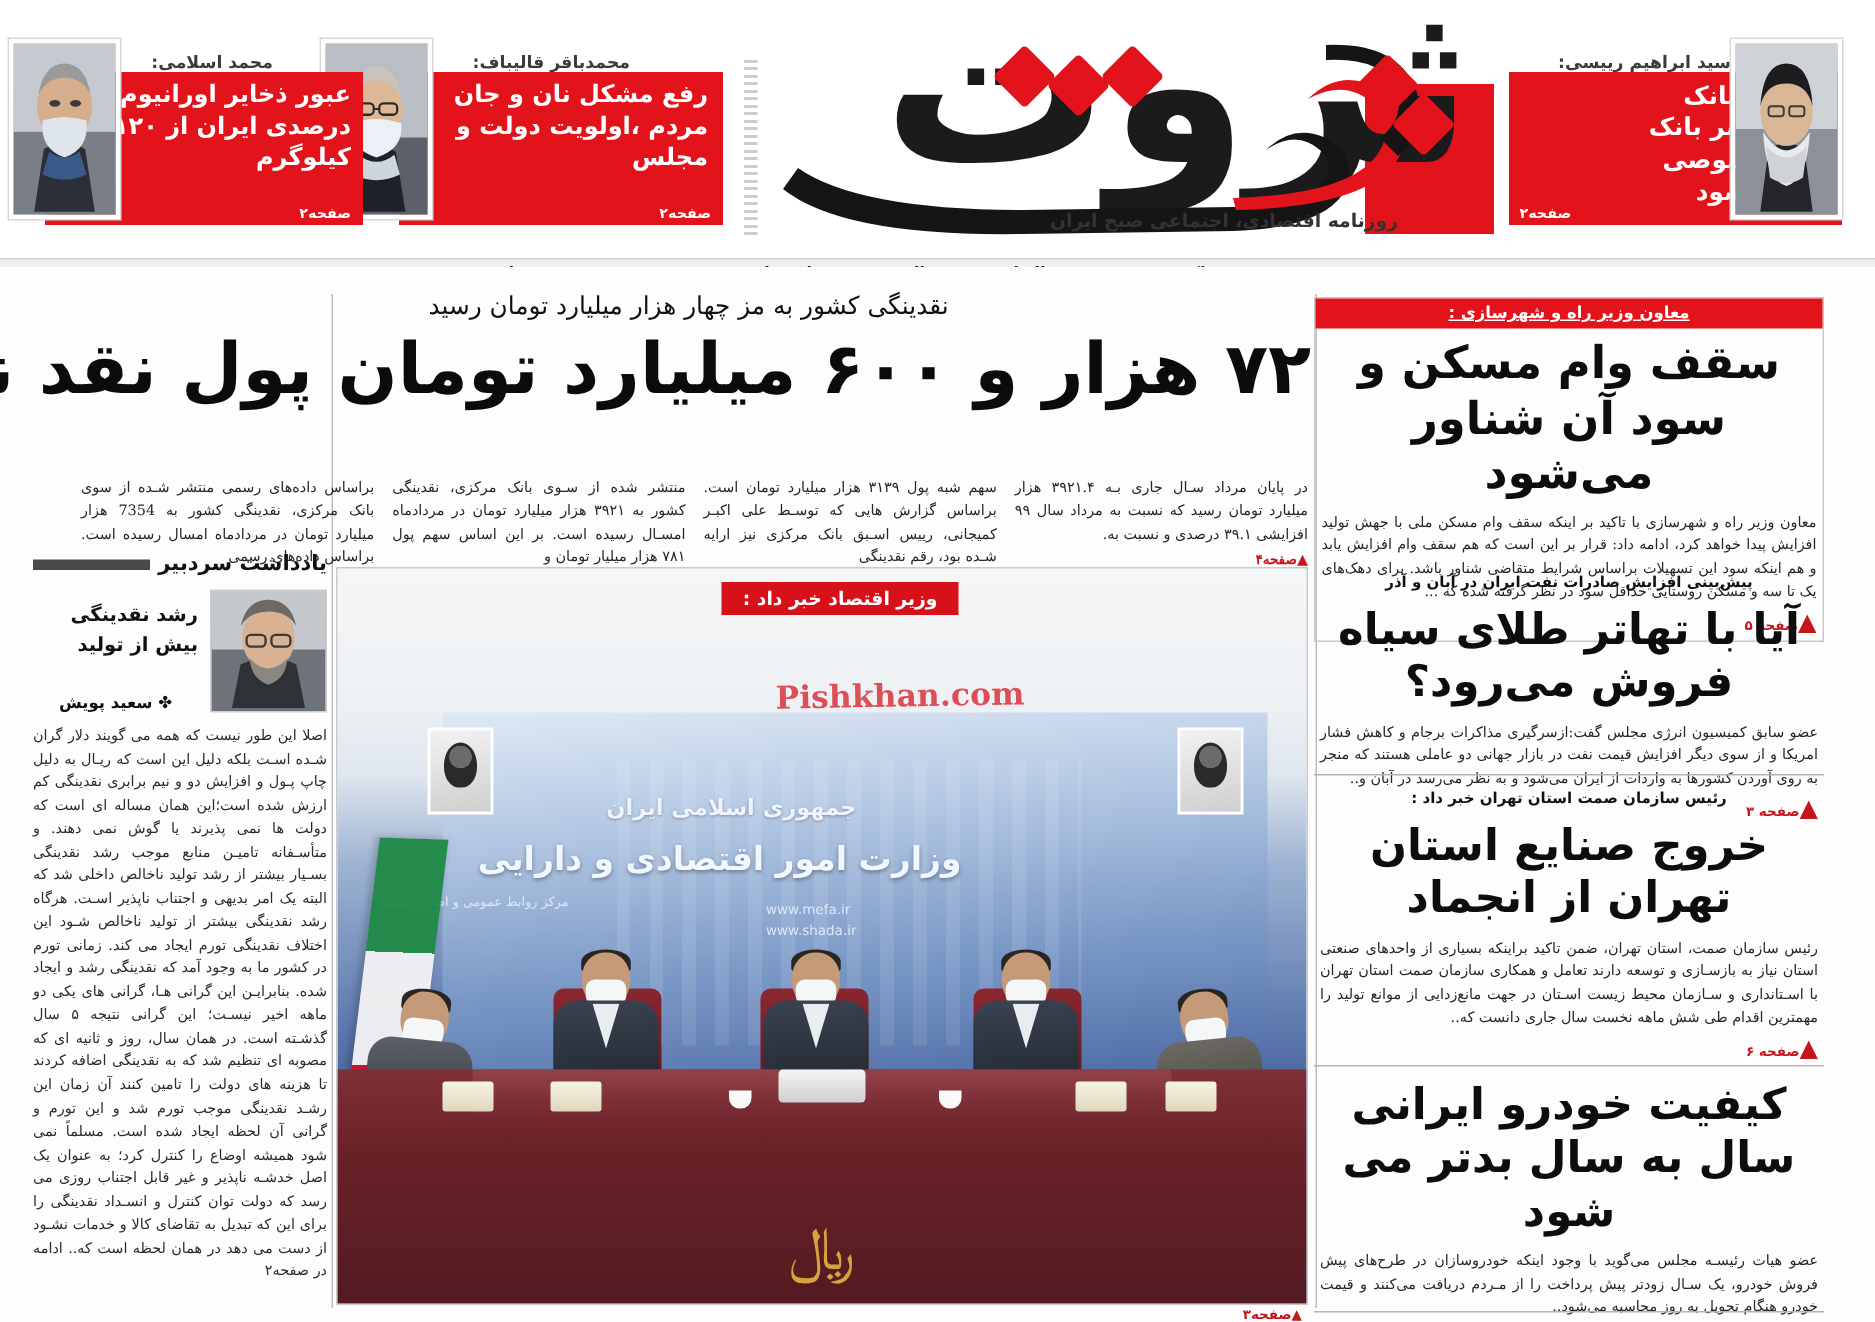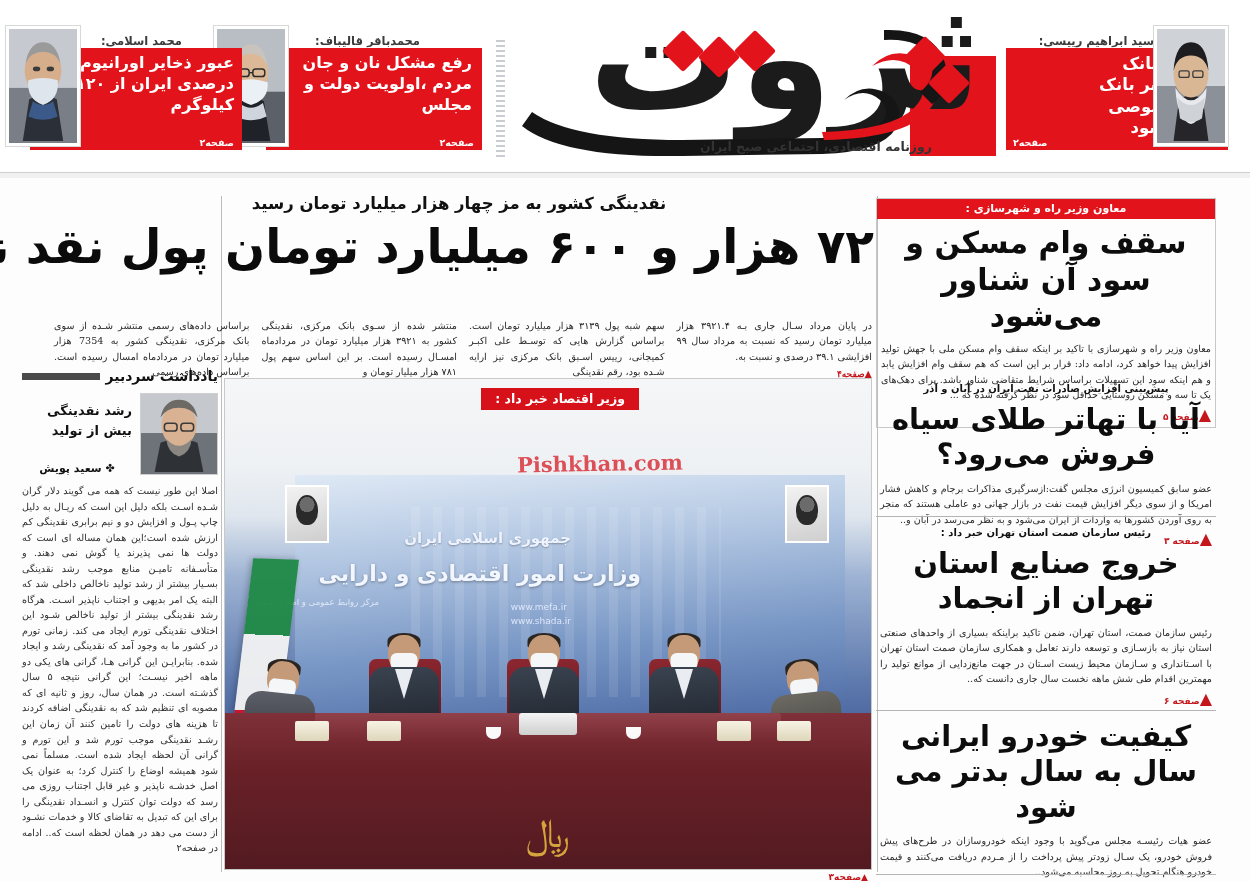--- a/index.html
+++ b/index.html
@@ -195,21 +195,21 @@
     color: #2b2b2b; text-align: justify;
     margin-top: 8px;
     font-family: "DejaVu Serif","Liberation Serif",serif;
   }
 
   
   .lead-kicker {
     position: absolute;
     top: 194px; right: 388px; width: 806px;
     text-align: center;
-    font-size: 16.5px; font-weight: bold; color: #111;
+    font-size: 16.5px; font-weight: normal; color: #111;
   }
   .lead-head {
     position: absolute;
     top: 218px; right: 376px; width: 820px;
     text-align: center;
     font-size: 47px; font-weight: bold; color: #0b0b0b;
     line-height: 1.22;
     letter-spacing: -1.5px;
     white-space: nowrap;
   }
@@ -395,20 +395,21 @@
     width: 342px;
     left: auto;
   }
   .art-kicker-red {
     background: #e3131b;
     color: #ffffff;
     font-size: 11px; font-weight: bold;
     text-align: center;
     padding: 3px 0 4px 0;
     letter-spacing: -0.2px;
+    text-decoration: underline;
   }
   .art-kicker-plain {
     color: #111;
     font-size: 10px; font-weight: bold;
     text-align: center;
     padding: 3px 0 5px 0;
   }
   .art-head {
     text-align: center;
     font-weight: bold;

